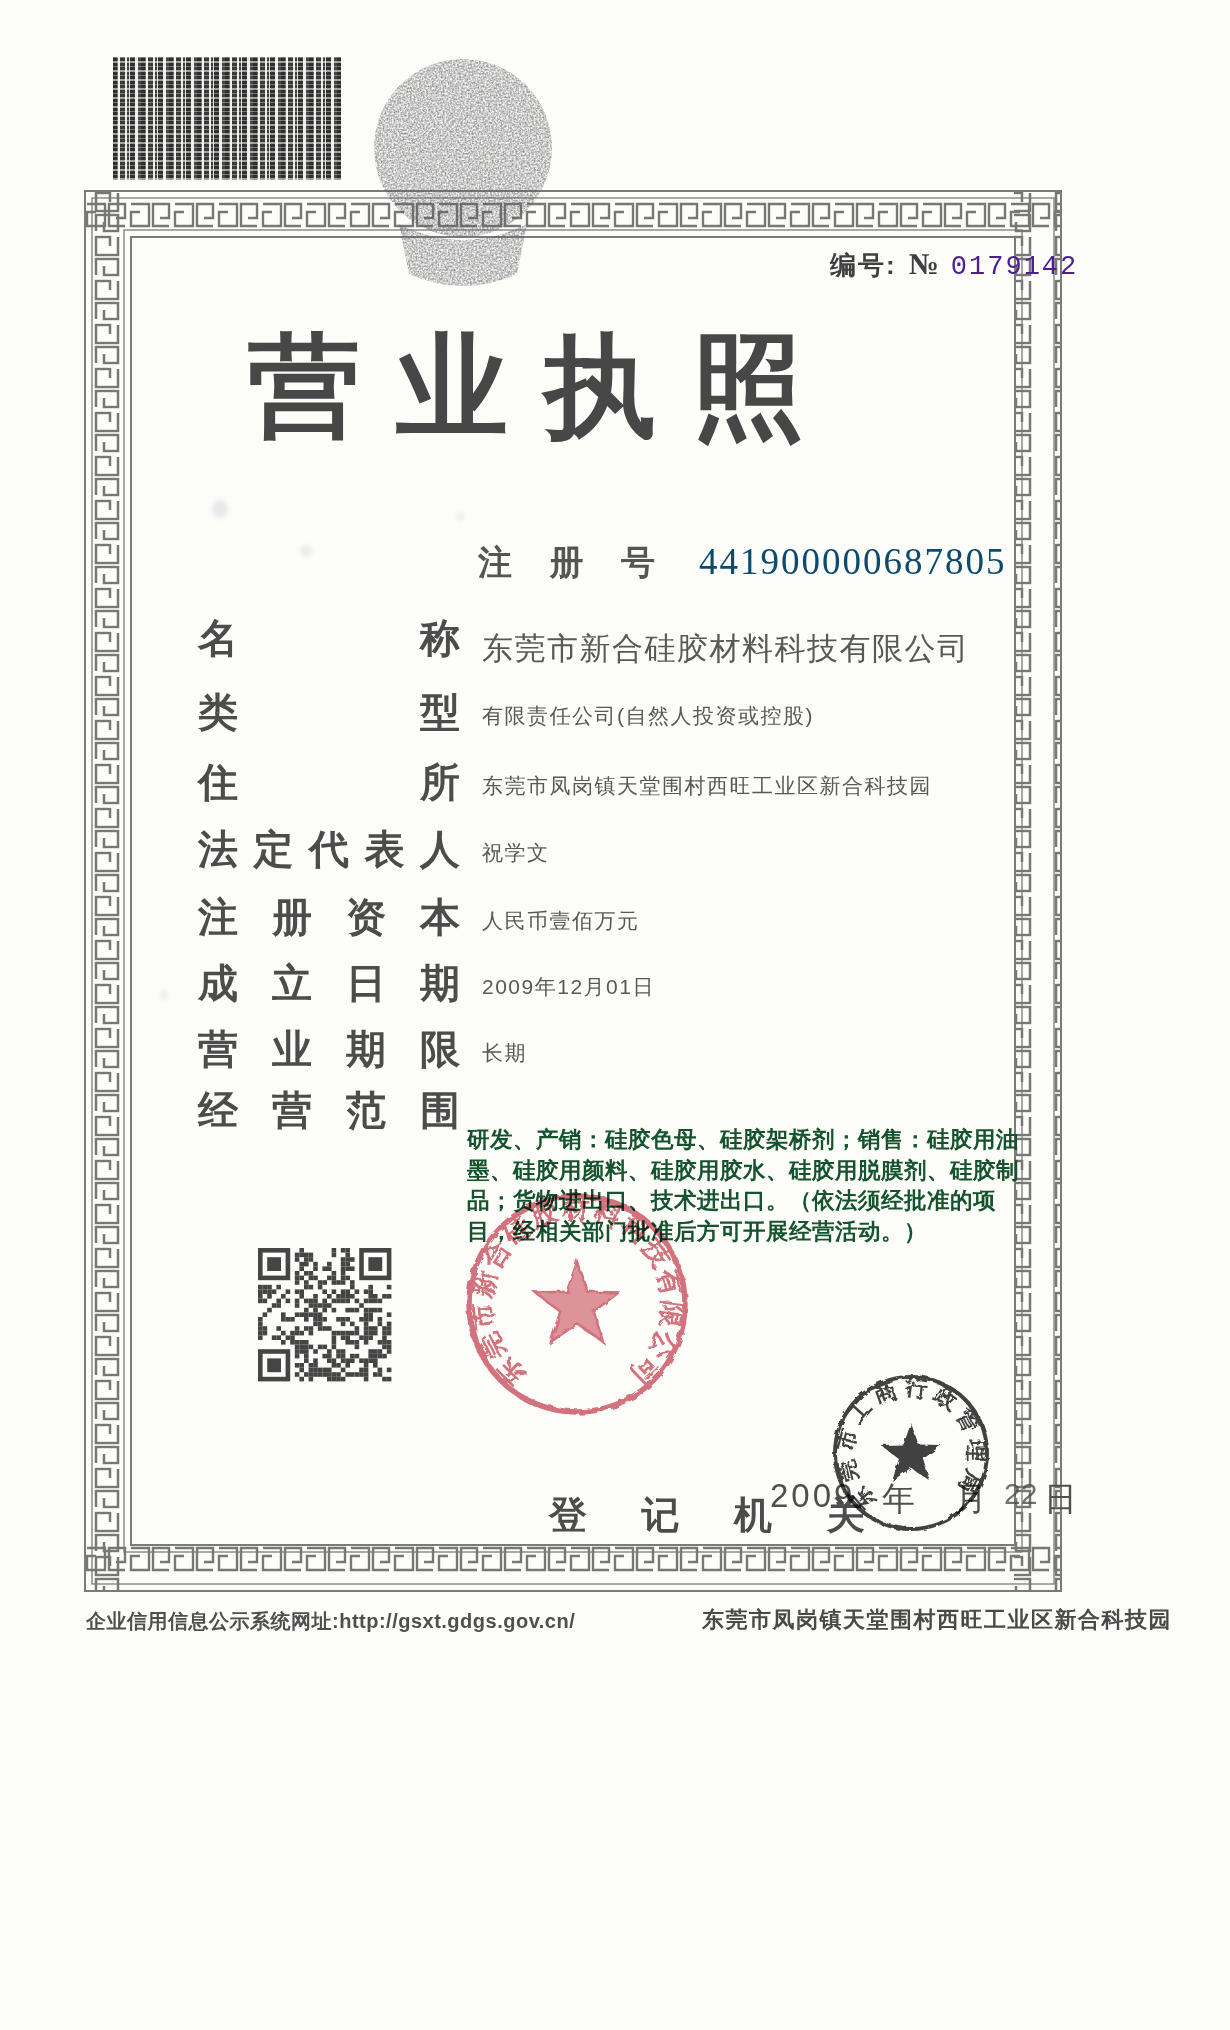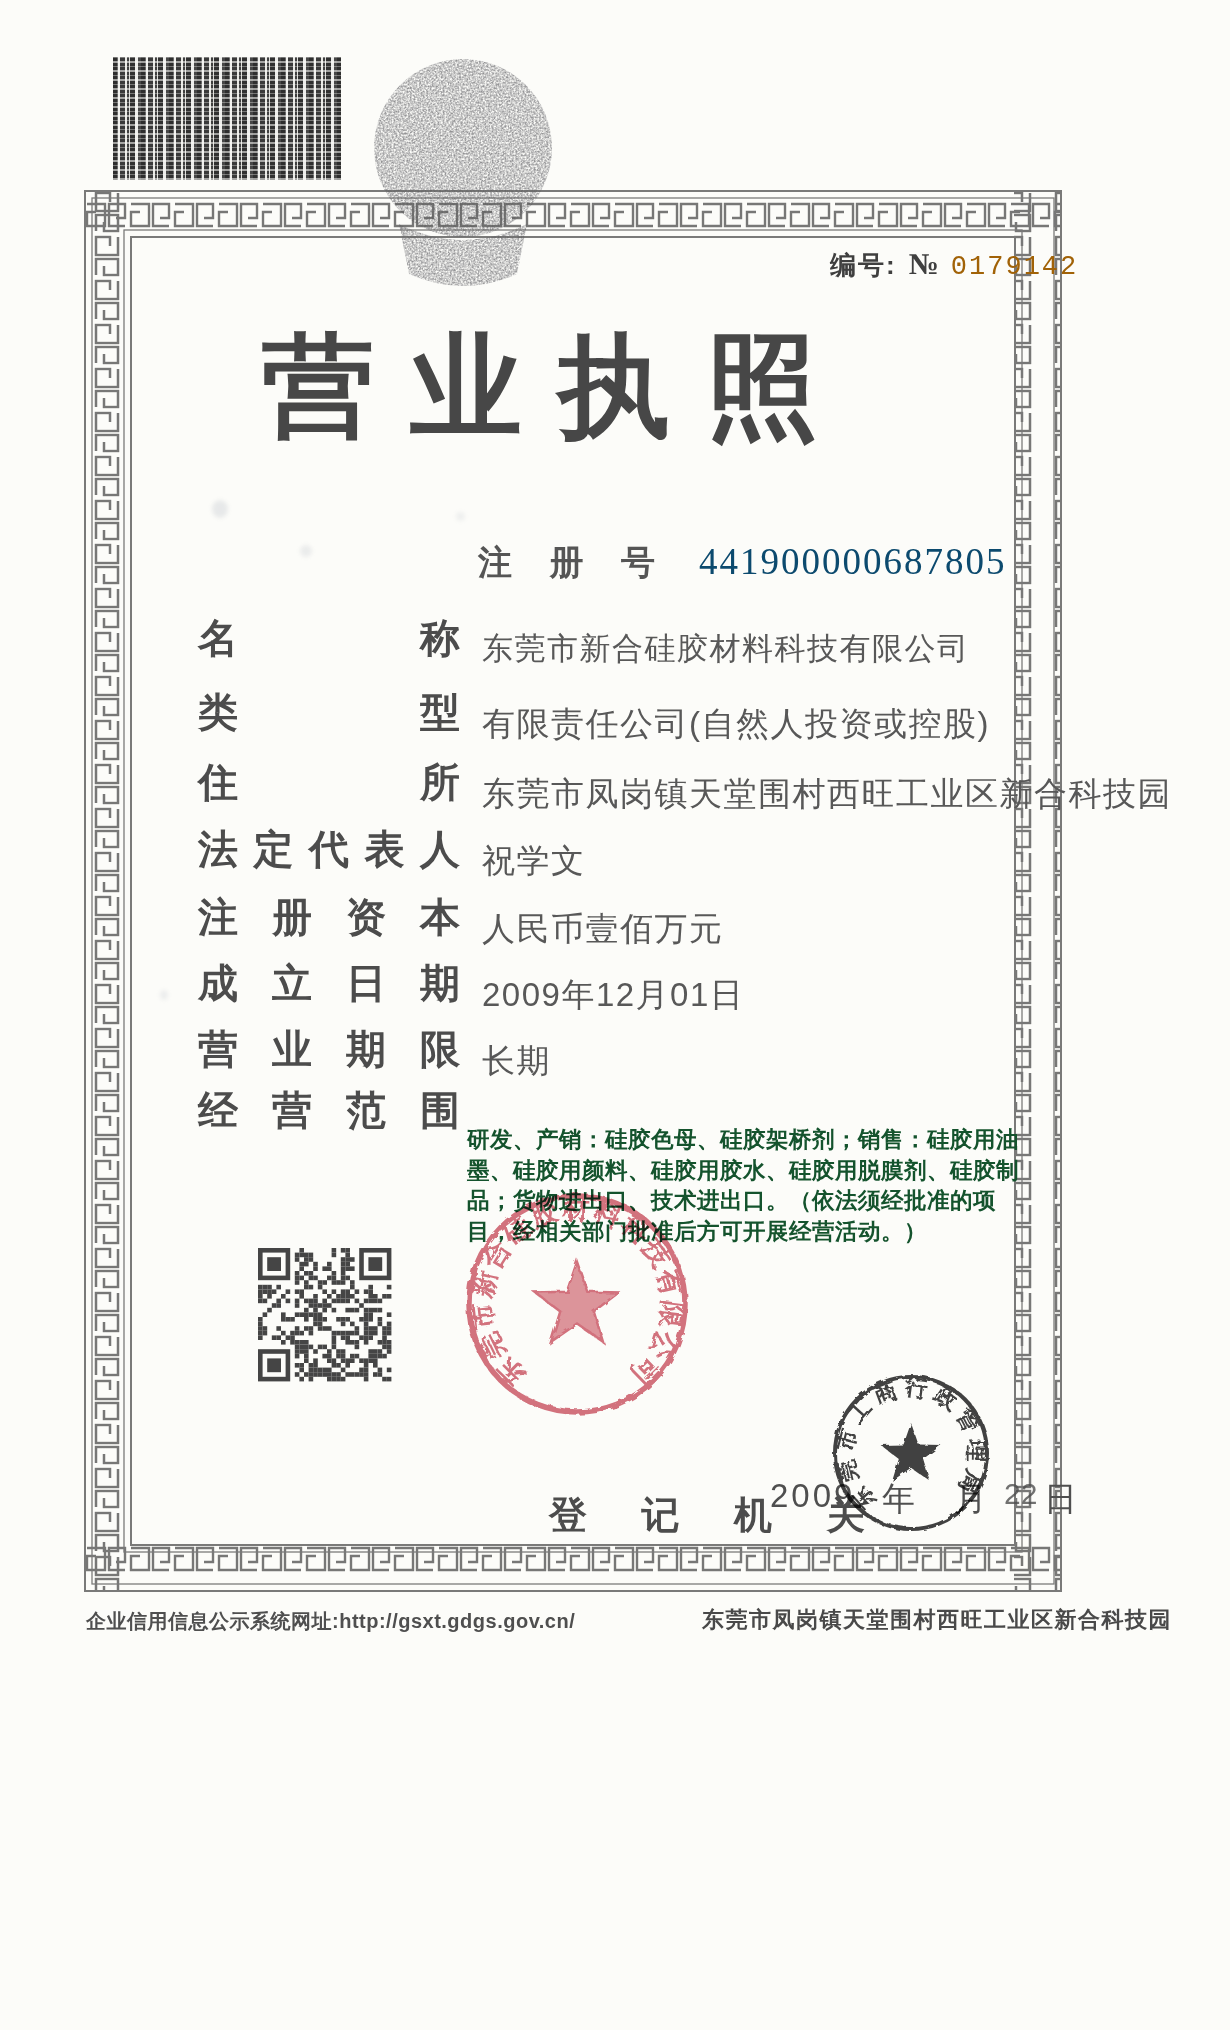--- a/index.html
+++ b/index.html
@@ -18,35 +18,35 @@
   .frame-svg{left:84px;top:190px;opacity:.82;}
   .emblem-svg{left:365px;top:46px;}
   .qr-svg{left:258px;top:1248px;}
   .seal-red{left:455px;top:1182px;opacity:.88;mix-blend-mode:multiply;}
   .seal-black{left:822px;top:1363px;opacity:.95;mix-blend-mode:multiply;}
 
   
   .serial{left:830px;top:247px;display:flex;align-items:baseline;gap:12px;color:#3f3f3f;}
   .serial .s-label{font-size:26px;font-weight:700;letter-spacing:2px;}
   .serial .s-symbol{font-size:30px;font-weight:700;font-family:"Liberation Serif",serif;}
-  .serial .s-number{font-size:27px;font-family:"Liberation Mono",monospace;letter-spacing:2px;color:#a16207;}
-
-  
-  .title{left:248px;top:312px;width:620px;text-align:center;font-size:112px;font-weight:900;
+  .serial .s-number{font-size:27px;font-family:"Liberation Mono",monospace;letter-spacing:2px;color:#4c1d95;}
+
+  
+  .title{left:248px;top:312px;width:620px;font-size:112px;font-weight:900;
          letter-spacing:36px;color:#474747;white-space:nowrap;}
 
   
   .regno{left:478px;top:540px;display:flex;align-items:baseline;gap:30px;}
   .regno .r-label{font-size:34px;font-weight:600;letter-spacing:14px;color:#555;}
   .regno .r-number{font-size:37px;font-family:"Liberation Serif",serif;letter-spacing:2px;color:#0c4a6e;}
 
   
   .lbl{left:198px;width:262px;font-size:40px;font-weight:700;color:#4c4c4c;
        display:flex;justify-content:space-between;line-height:1;}
-  .val{left:482px;font-size:33px;color:#585858;letter-spacing:1.5px;white-space:nowrap;}
+  .val{left:482px;font-size:21px;color:#585858;letter-spacing:1.5px;white-space:nowrap;}
   .val-scope{left:467px;width:556px;font-size:22.5px;line-height:1.36;letter-spacing:.5px;
              color:#14532d;white-space:normal;font-weight:600;margin-top:45px;}
 
   
   .registrar{left:549px;top:1450px;font-size:38px;font-weight:700;letter-spacing:22px;color:#4c4c4c;white-space:nowrap;margin-top:40px;}
   .dateline{left:770px;top:1477px;width:300px;height:46px;font-size:33px;color:#4f4f4f;}
   .dateline span{position:absolute;top:0;}
   .d-year{left:0;letter-spacing:3px;}
   .d-yc{left:112px;}
   .d-mc{left:184px;}

